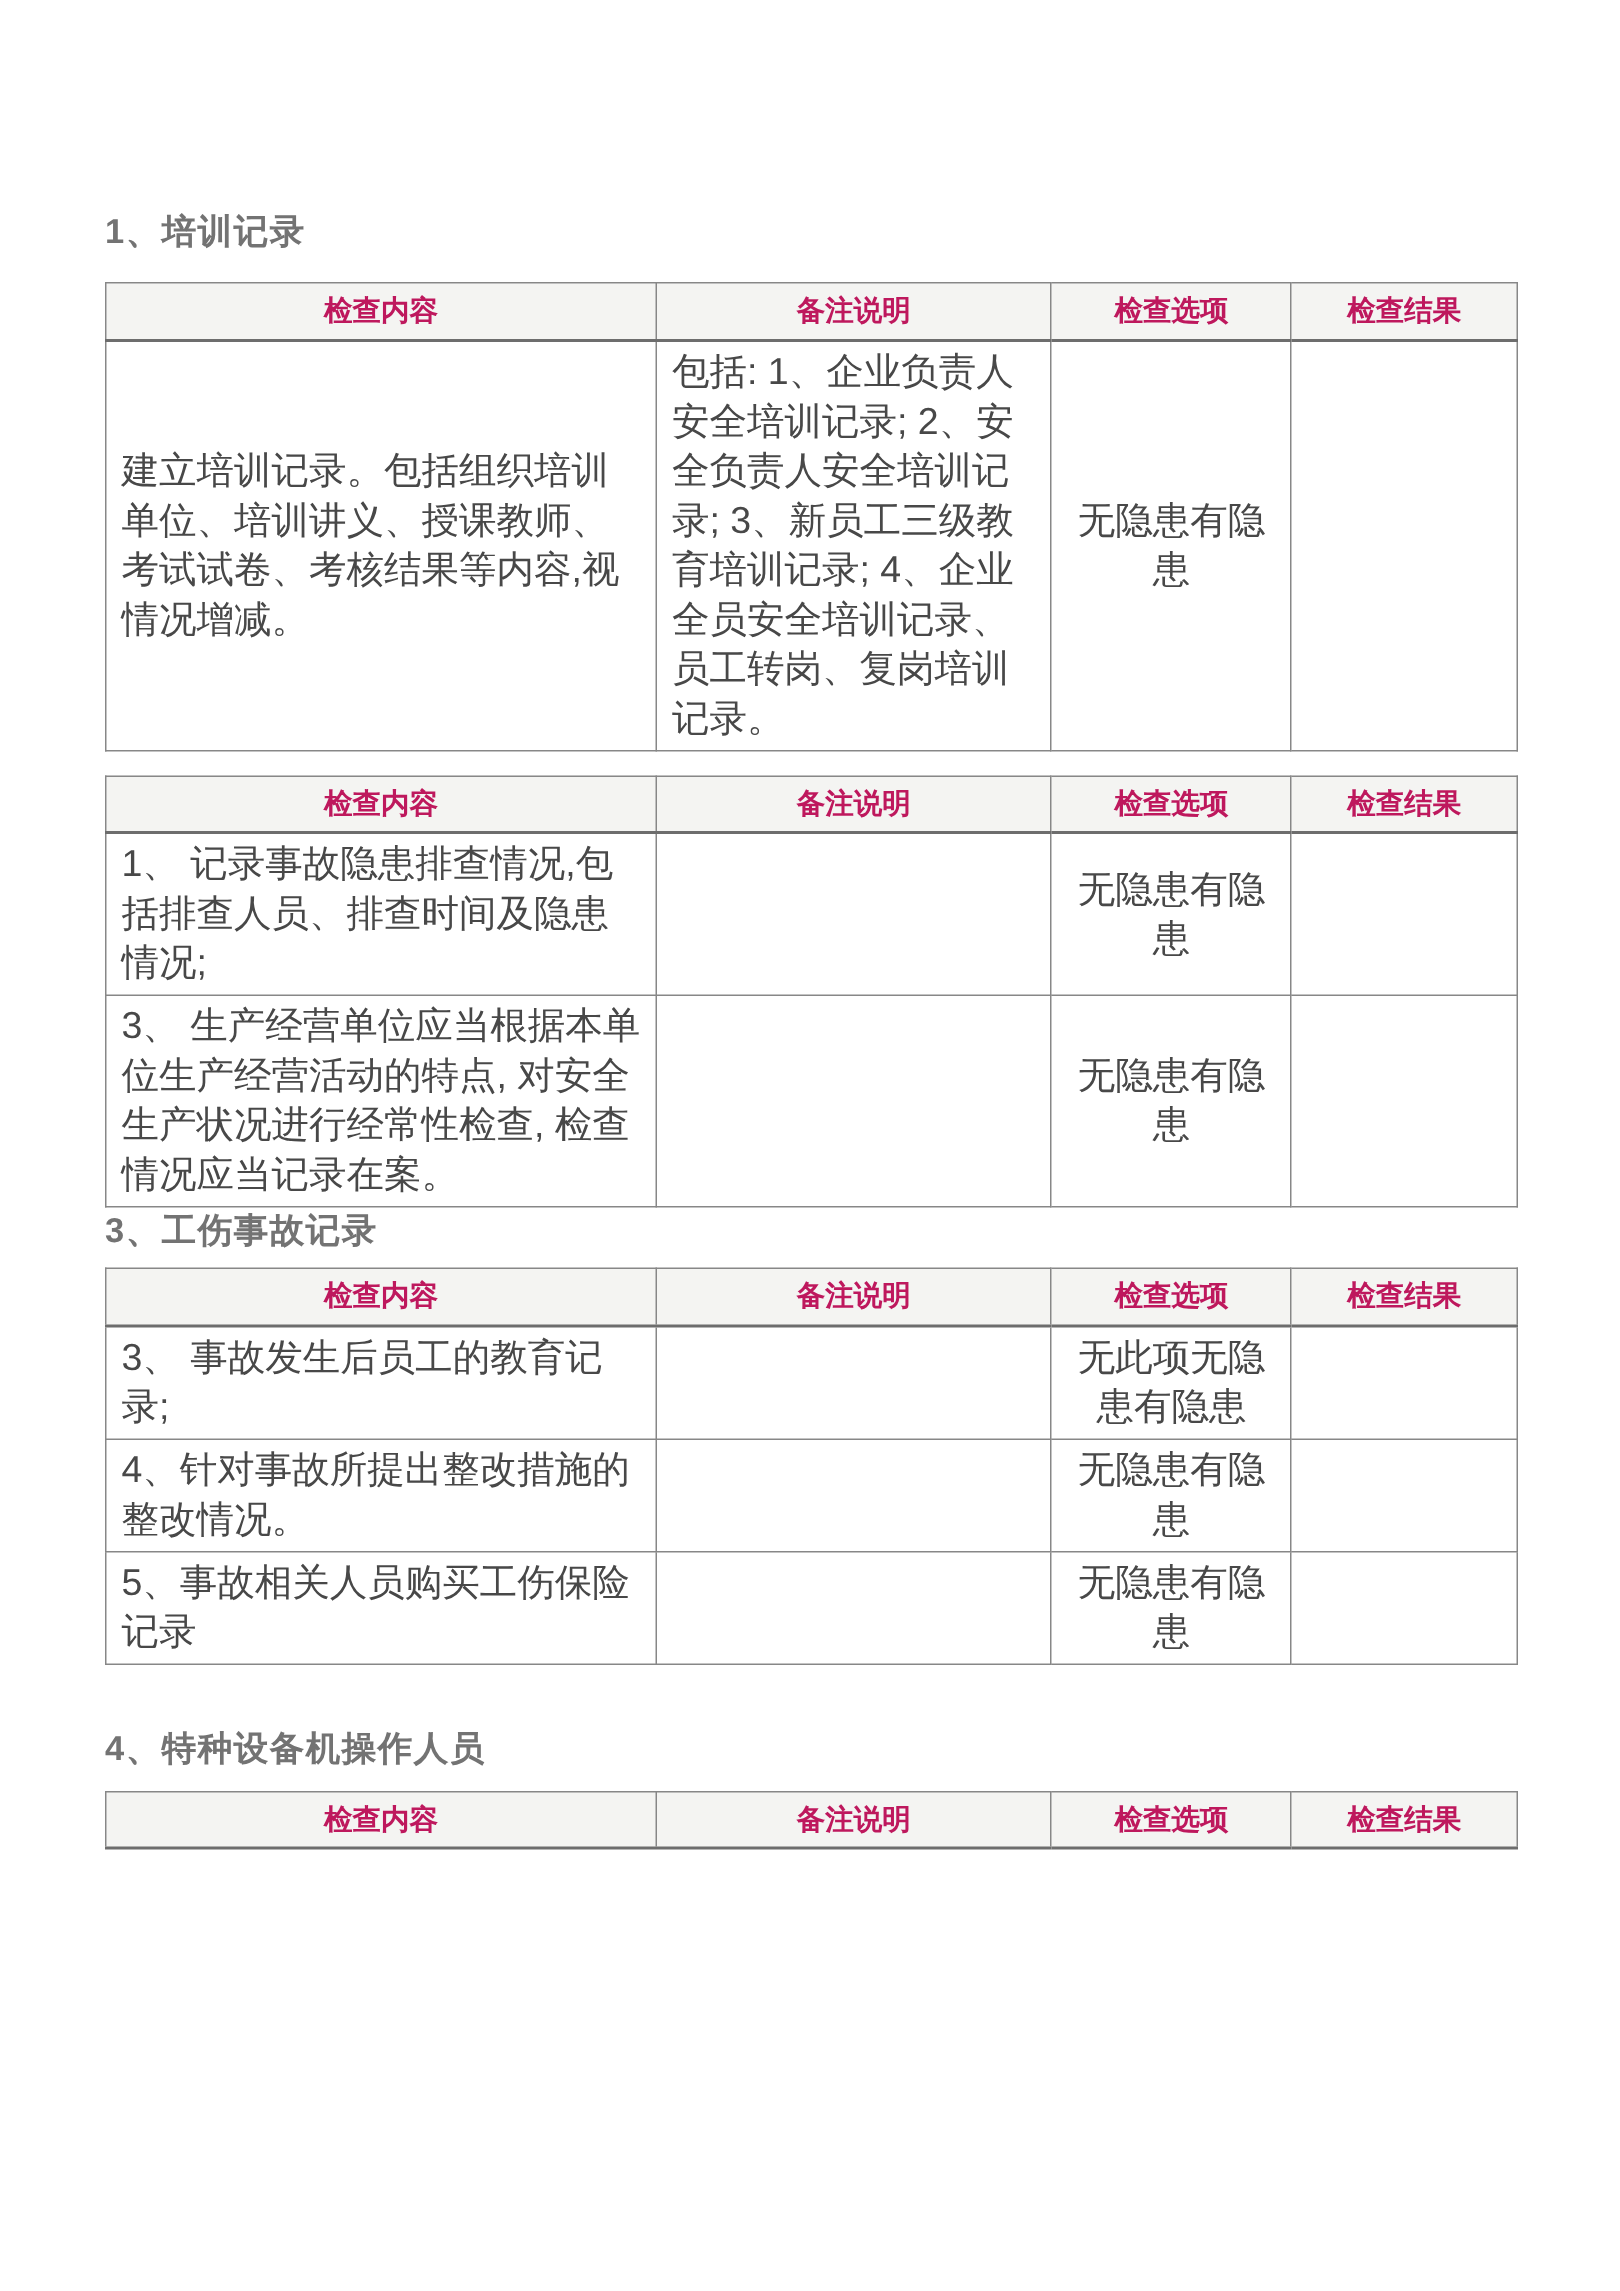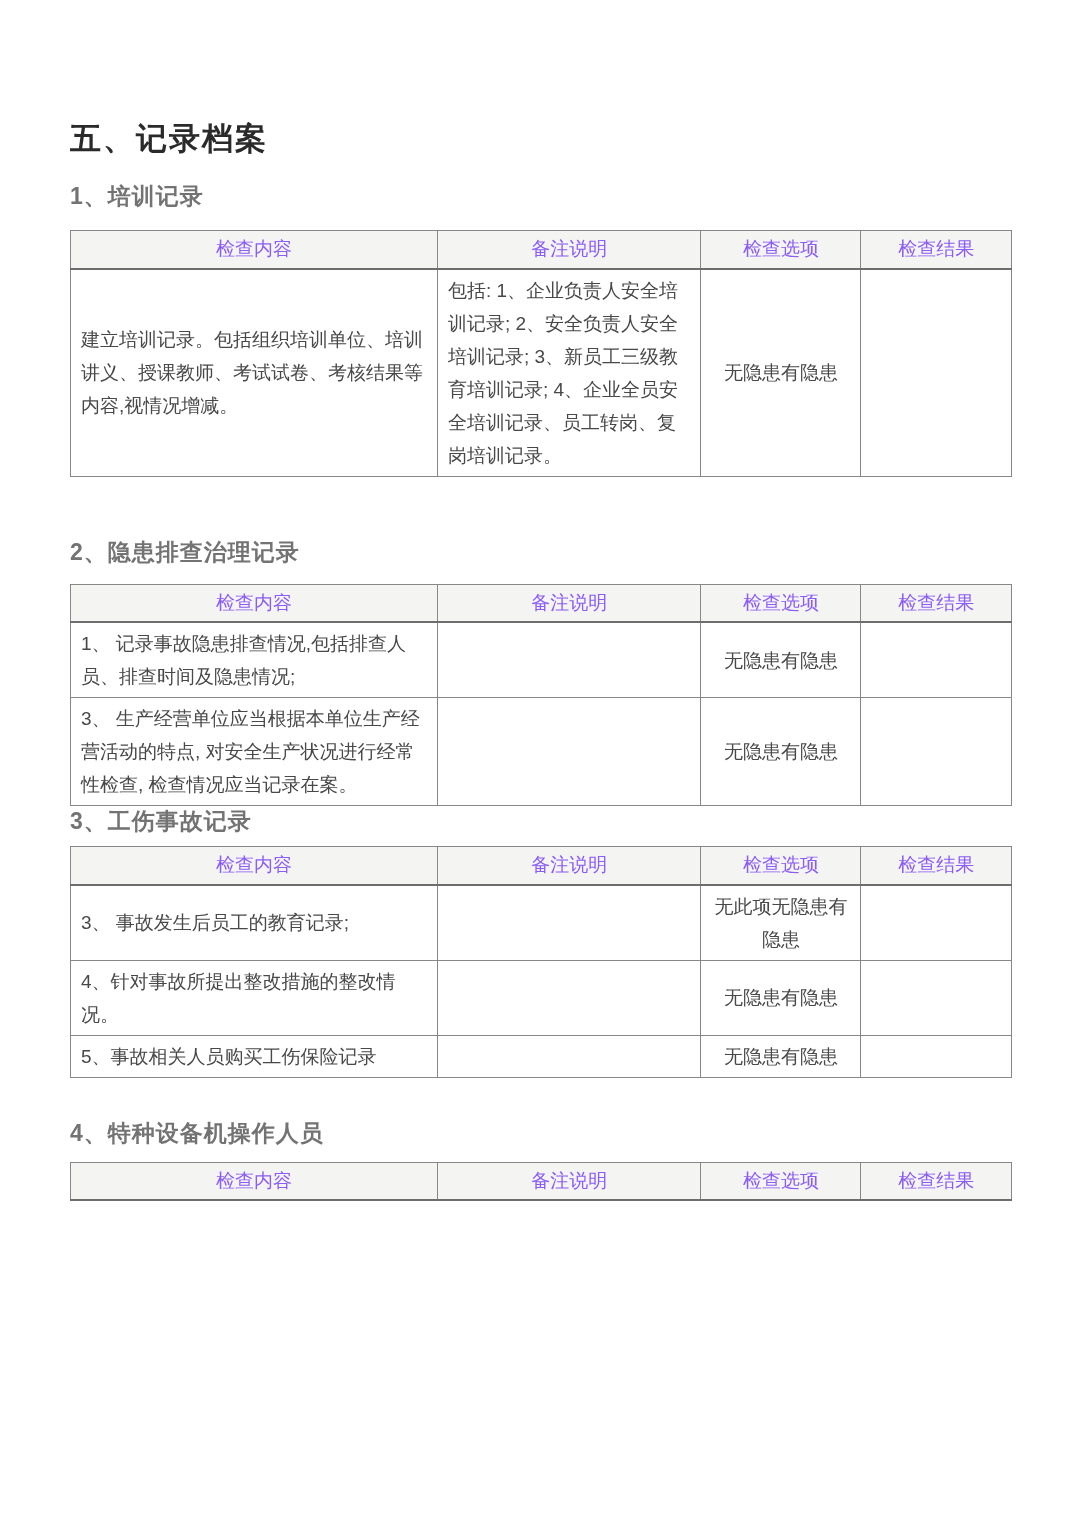--- a/index.html
+++ b/index.html
@@ -42,49 +42,48 @@
   col.c1 { width: 39%; }
   col.c2 { width: 28%; }
   col.c3 { width: 17%; }
   col.c4 { width: 16%; }
 
   th, td { border: 1px solid #878787; }
   thead th {
     background: #f4f4f2;
     height: 38px;
     font-size: 19px;
-    font-weight: normal;
-    color: #8b5cf6;
+    font-weight: bold;
+    color: #be185d;
     text-align: center;
     vertical-align: middle;
     border-bottom: 2px solid #6d6d6d;
   }
   td {
-    font-size: 19px;
+    font-size: 25px;
     line-height: 33px;
     padding: 4px 10px;
     vertical-align: middle;
     color: #484848;
   }
   td.cell-content, td.cell-note { text-align: left; }
   td.cell-option, td.cell-result { text-align: center; padding: 4px 8px; }
 
   tr.h165 { height: 165px; }
   tr.h100 { height: 100px; }
   tr.h73  { height: 73px; }
   tr.h70  { height: 70px; }
   tr.h67  { height: 67px; }
   tr.h35  { height: 35px; }
 </style>
 </head>
 <body>
 
 <div class="page">
 
-  <h1 class="doc-title">五、记录档案</h1>
 
   <h2 class="section-heading mt-h2-first">1、培训记录</h2>
   <table class="mt-tbl-1">
     <colgroup>
         <col class="c1">
         <col class="c2">
         <col class="c3">
         <col class="c4">
       </colgroup>
     <thead>
@@ -98,21 +97,20 @@
     <tbody>
       <tr class="h165">
         <td class="cell-content">建立培训记录。包括组织培训单位、培训讲义、授课教师、考试试卷、考核结果等内容,视情况增减。</td>
         <td class="cell-note">包括: 1、企业负责人安全培训记录; 2、安全负责人安全培训记录; 3、新员工三级教育培训记录; 4、企业全员安全培训记录、员工转岗、复岗培训记录。</td>
         <td class="cell-option">无隐患有隐患</td>
         <td class="cell-result"></td>
       </tr>
     </tbody>
   </table>
 
-  <h2 class="section-heading mt-h2-2">2、隐患排查治理记录</h2>
   <table class="mt-tbl-2">
     <colgroup>
         <col class="c1">
         <col class="c2">
         <col class="c3">
         <col class="c4">
       </colgroup>
     <thead>
       <tr>
         <th>检查内容</th>

